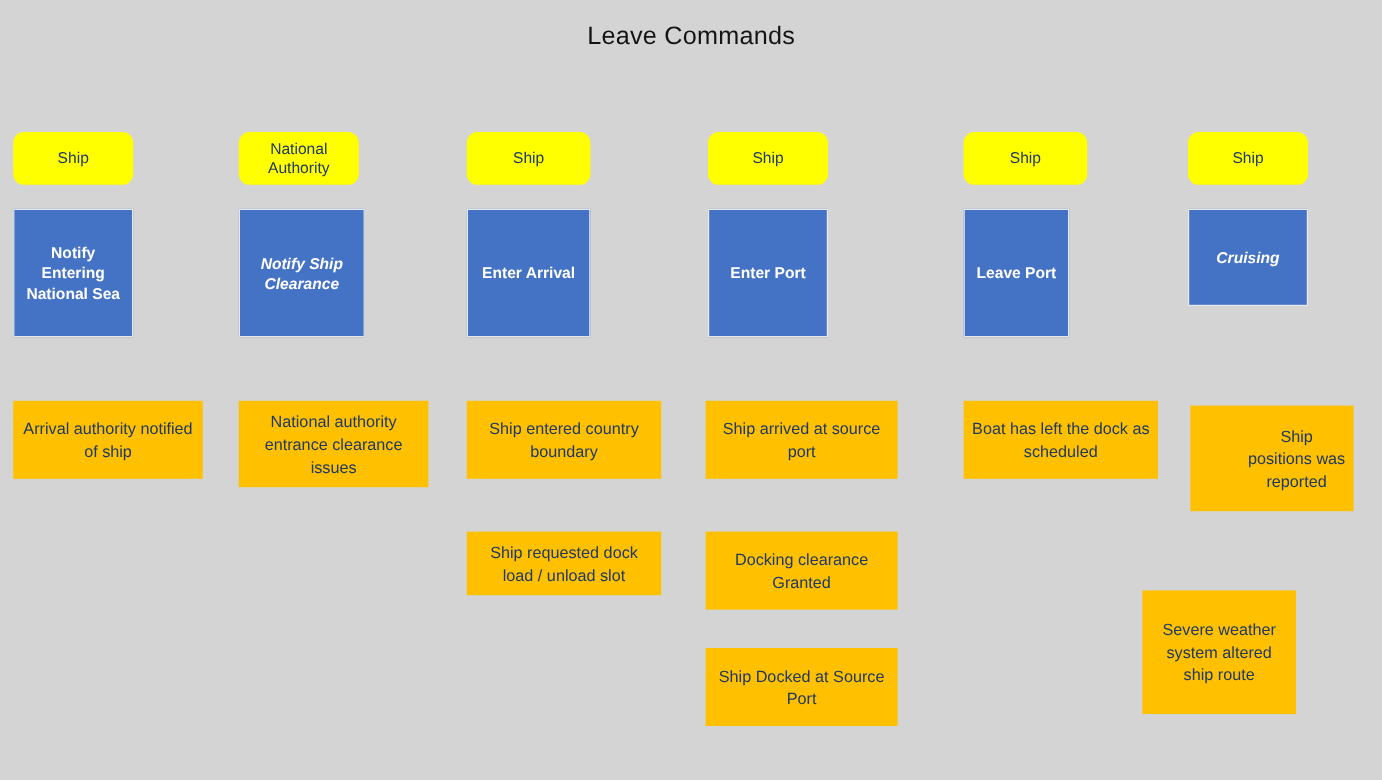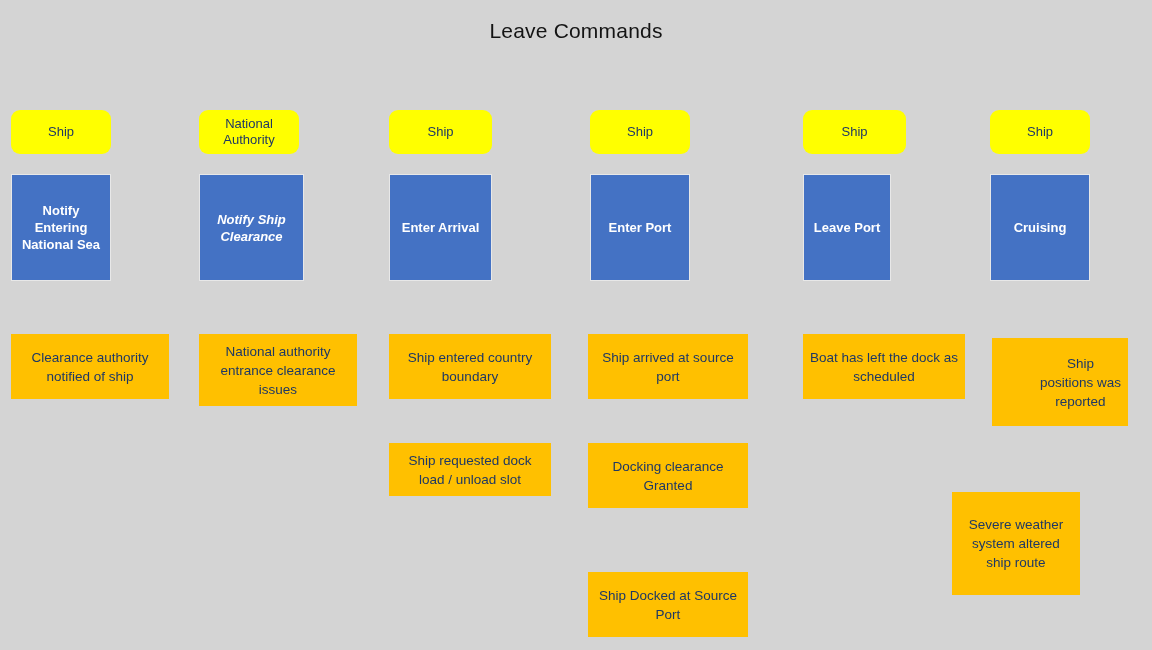--- a/index.html
+++ b/index.html
@@ -79,50 +79,50 @@
 </head>
 <body>
 
 <div id="board">
 
   <div class="page-title">Leave Commands</div>
 
   <div class="column">
     <div class="actor-box" style="left:11px; top:110px; width:100px; height:44px;">Ship</div>
     <div class="command-box" style="left:11px; top:174px; width:100px; height:107px;">Notify Entering National Sea</div>
-    <div class="event-box" style="left:11px; top:334px; width:158px; height:65px;">Clearance authority notified of ship</div>
+    <div class="event-box" style="left:11px; top:334px; width:158px; height:65px;">Arrival authority notified of ship</div>
   </div>
 
   <div class="column">
     <div class="actor-box" style="left:199px; top:110px; width:100px; height:44px;">National Authority</div>
     <div class="command-box" style="left:199px; top:174px; width:105px; height:107px;font-style:italic;">Notify Ship Clearance</div>
     <div class="event-box" style="left:199px; top:334px; width:158px; height:72px;">National authority entrance clearance issues</div>
   </div>
 
   <div class="column">
     <div class="actor-box" style="left:389px; top:110px; width:103px; height:44px;">Ship</div>
     <div class="command-box" style="left:389px; top:174px; width:103px; height:107px;">Enter Arrival</div>
     <div class="event-box" style="left:389px; top:334px; width:162px; height:65px;">Ship entered country boundary</div>
     <div class="event-box" style="left:389px; top:443px; width:162px; height:53px;">Ship requested dock load / unload slot</div>
   </div>
 
   <div class="column">
     <div class="actor-box" style="left:590px; top:110px; width:100px; height:44px;">Ship</div>
     <div class="command-box" style="left:590px; top:174px; width:100px; height:107px;">Enter Port</div>
     <div class="event-box" style="left:588px; top:334px; width:160px; height:65px;">Ship arrived at source port</div>
     <div class="event-box" style="left:588px; top:443px; width:160px; height:65px;">Docking clearance Granted</div>
-    <div class="event-box" style="left:588px; top:572px; width:160px; height:65px;">Ship Docked at Source Port</div>
+    <div class="event-box" style="left:588px; top:540px; width:160px; height:65px;">Ship Docked at Source Port</div>
   </div>
 
   <div class="column">
     <div class="actor-box" style="left:803px; top:110px; width:103px; height:44px;">Ship</div>
     <div class="command-box" style="left:803px; top:174px; width:88px; height:107px;">Leave Port</div>
     <div class="event-box" style="left:803px; top:334px; width:162px; height:65px;">Boat has left the dock as scheduled</div>
   </div>
 
   <div class="column">
     <div class="actor-box" style="left:990px; top:110px; width:100px; height:44px;">Ship</div>
-    <div class="command-box" style="left:990px; top:174px; width:100px; height:107px;">Cruising</div>
+    <div class="command-box" style="left:990px; top:174px; width:100px; height:81px;font-style:italic;">Cruising</div>
     <div class="event-box" style="left:992px; top:338px; width:136px; height:88px;padding-left:47px;">Ship positions was reported</div>
     <div class="event-box" style="left:952px; top:460px; width:128px; height:103px;margin-top:32px;">Severe weather system altered ship route</div>
   </div>
 
 </div>
 
 </body></html>

